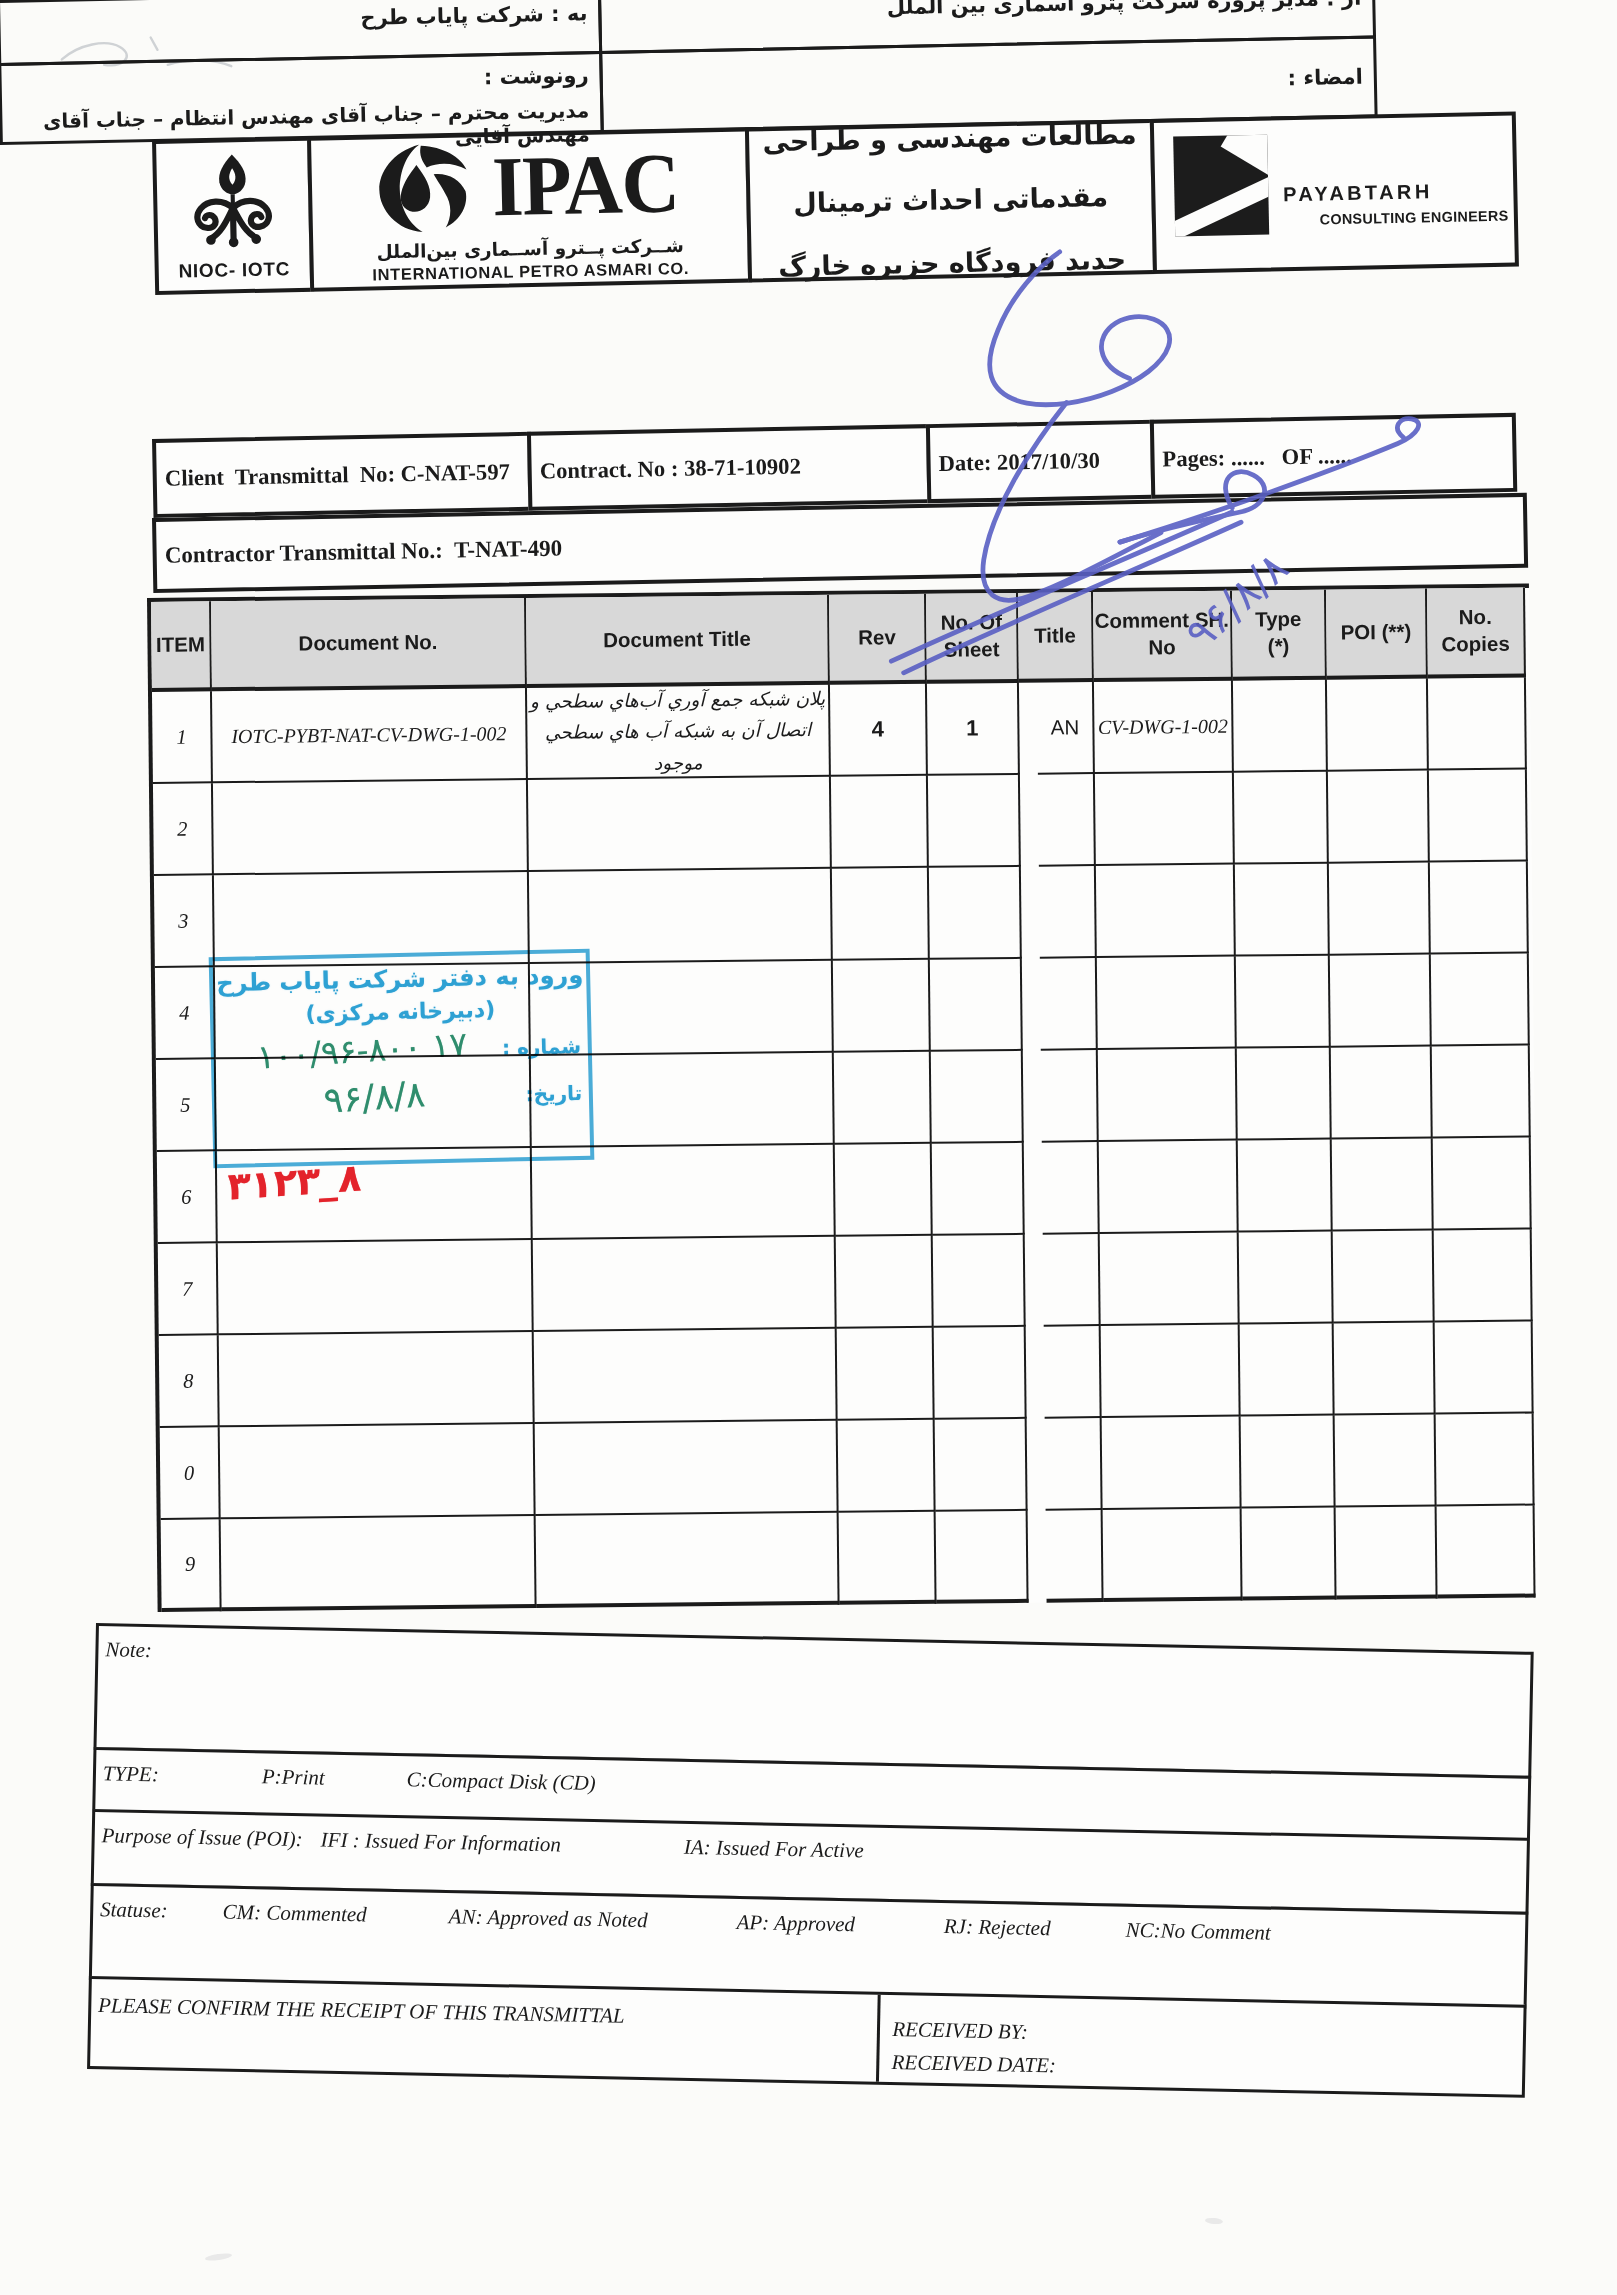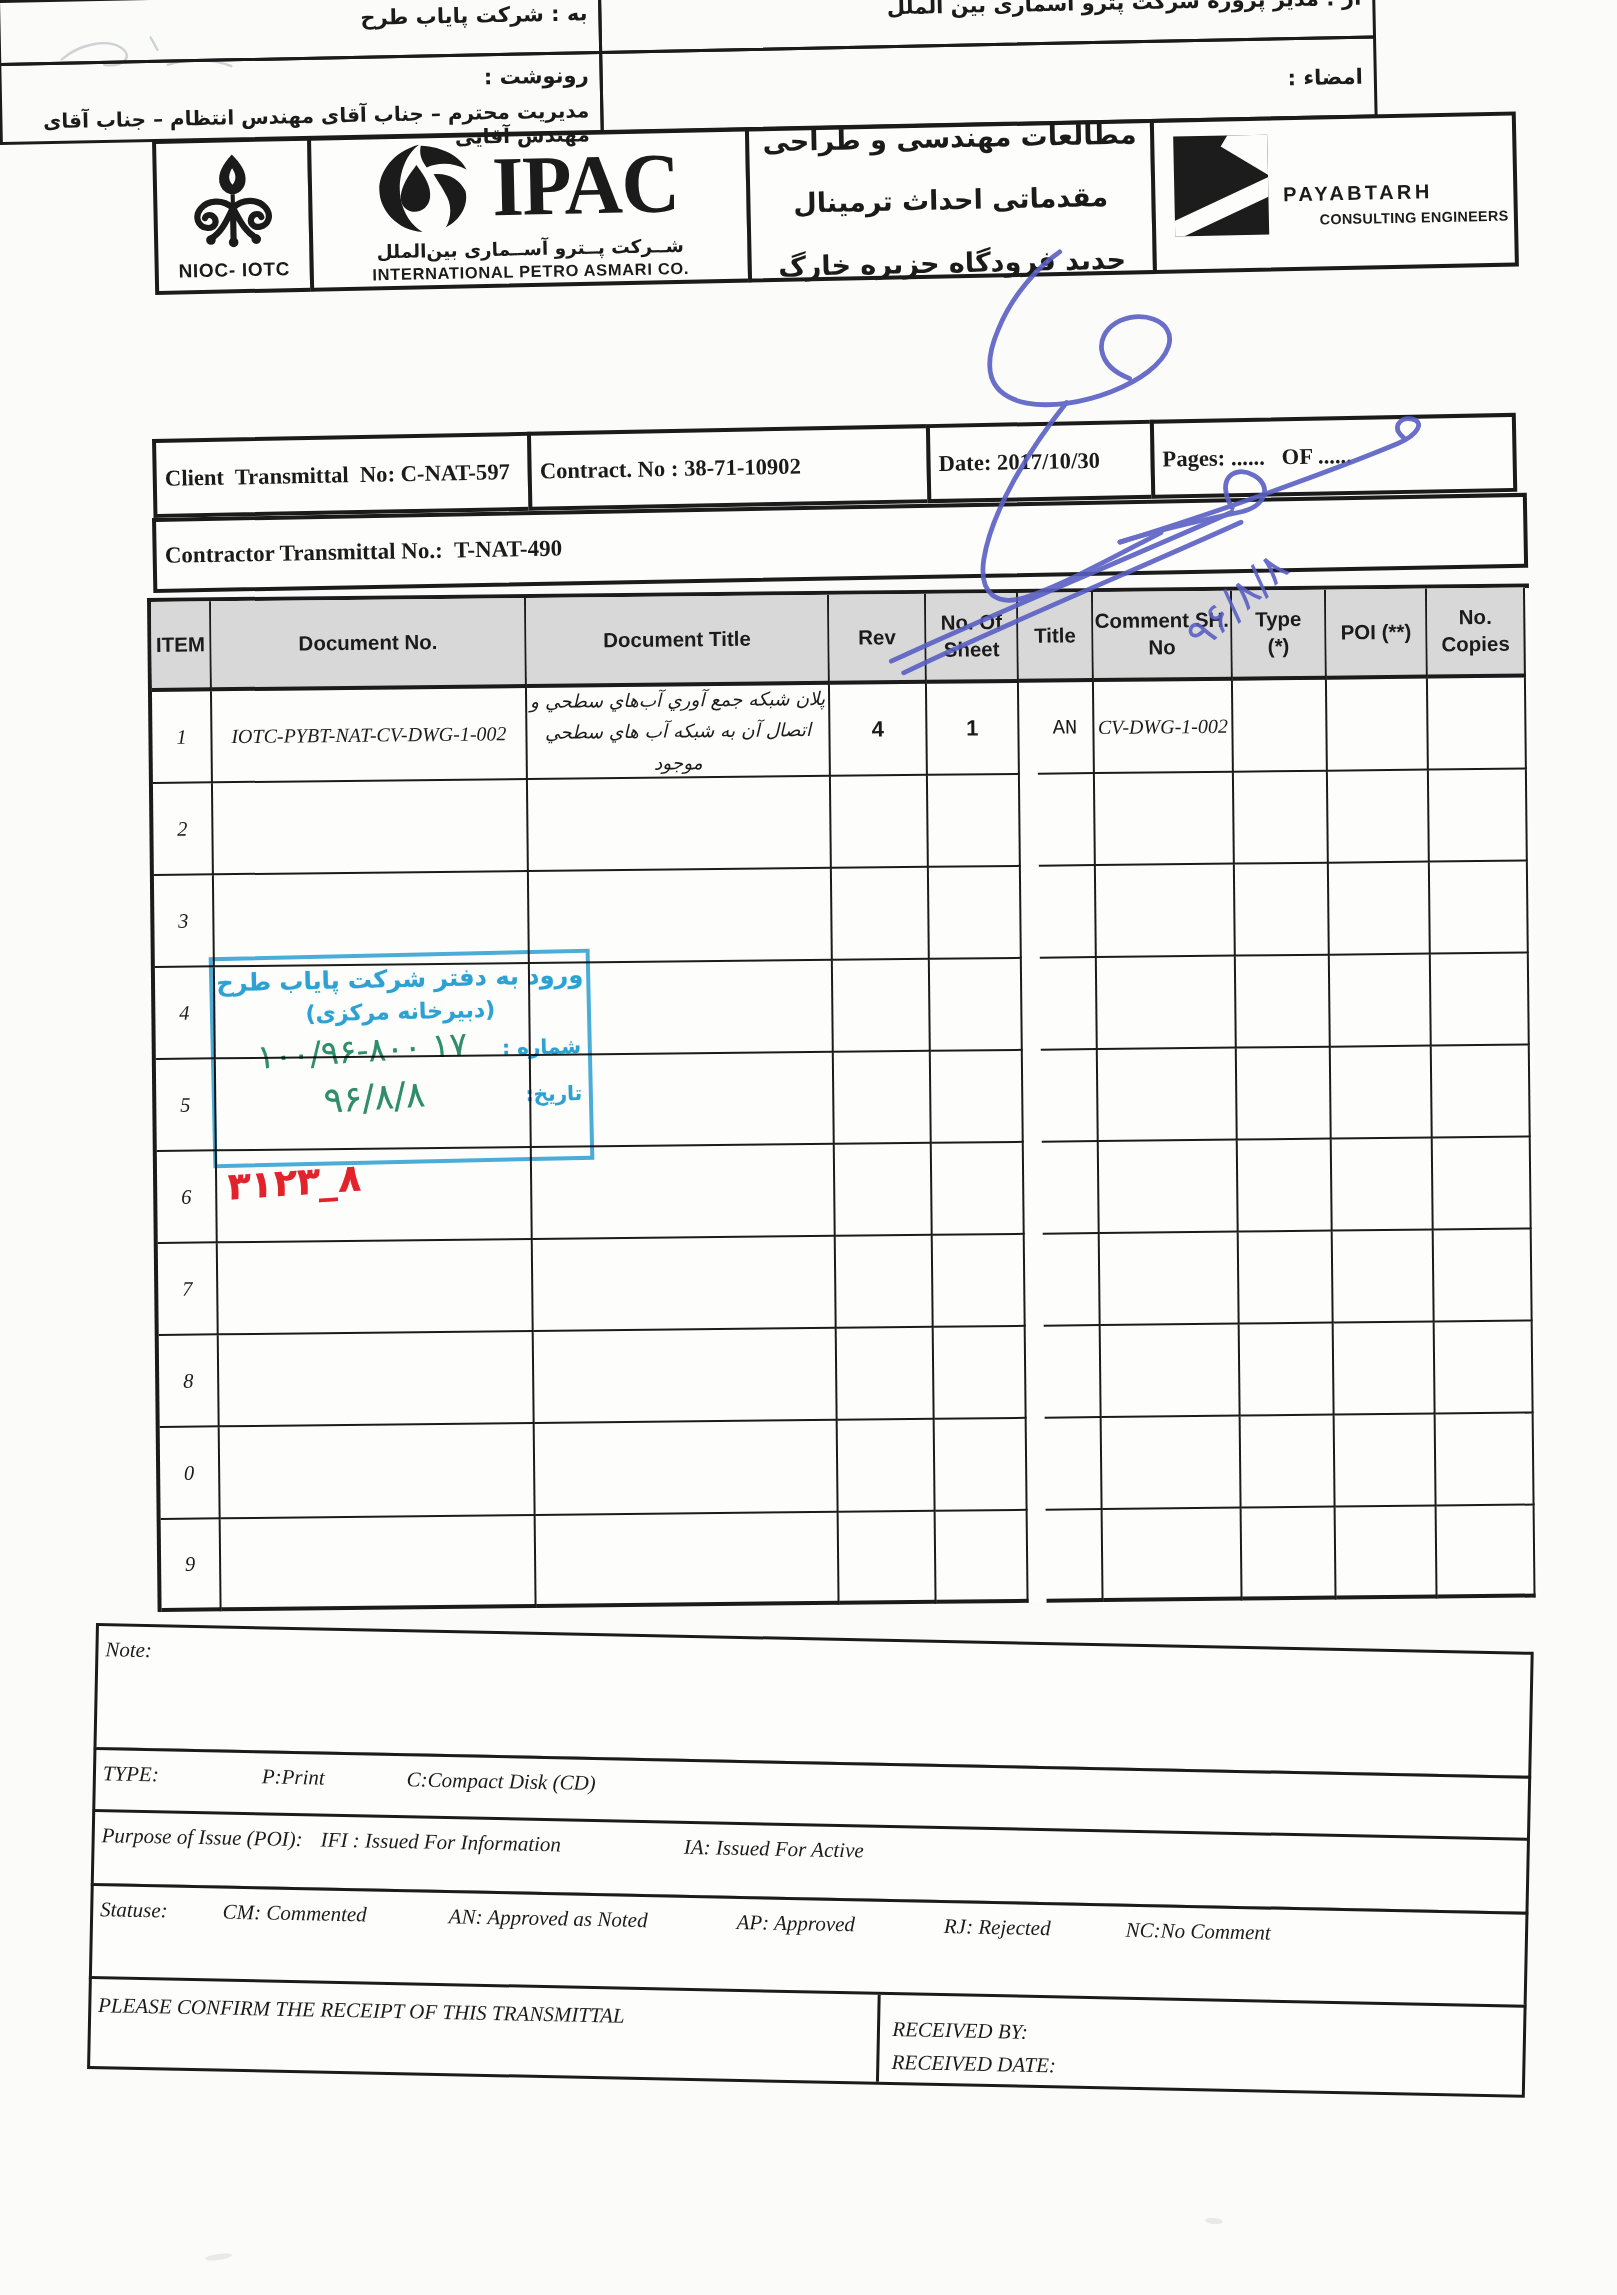--- a/index.html
+++ b/index.html
@@ -51,21 +51,21 @@
   .th{box-sizing:border-box;border-right:2.7px solid #1b1b1b;border-bottom:4.1px solid #1b1b1b;background:#d8d8d8;
       height:90px;display:flex;align-items:center;justify-content:center;text-align:center;
       font-family:"Liberation Sans",sans-serif;font-weight:bold;font-size:20.5px;white-space:pre-line;line-height:1.3;}
   .td{box-sizing:border-box;border-right:2.7px solid #1b1b1b;border-bottom:2.7px solid #1b1b1b;height:92px;
       display:flex;flex-direction:column;align-items:center;justify-content:center;text-align:center;font-size:20.5px;}
   .trow:last-child .td{border-bottom-width:4.1px;}
   .td-item{font-style:italic;font-size:20.5px;}
   .td-docno,.td-comment{font-style:italic;font-size:20px;}
   .td-title{direction:rtl;font-family:"DejaVu Sans",sans-serif;font-style:italic;font-size:18.5px;line-height:1.7;}
   .td-rev,.td-sheet{font-family:"Liberation Sans",sans-serif;font-weight:bold;font-size:22px;}
-  .td-status{font-family:Liberation Mono, monospace;font-size:20.5px;margin-left:18px;}
+  .td-status{font-family:Liberation Sans, sans-serif;font-size:20.5px;margin-left:18px;}
   
   .notes{left:96px;top:1623px;width:1438px;transform:rotate(1.15deg);transform-origin:left top;
          font-style:italic;font-size:21px;}
   .nrow{box-sizing:border-box;border:3.4px solid #1b1b1b;margin-top:-3.4px;background:#fdfdfc;display:flex;align-items:flex-start;padding:11px 0 0 6.8px;}
   .nrow:first-child{margin-top:0;}
   .n-note{height:127px;}
   .n-type{height:66px;}
   .n-poi{height:77px;}
   .n-status{height:97px;}
   .n-confirm{height:93px;padding:0;}

